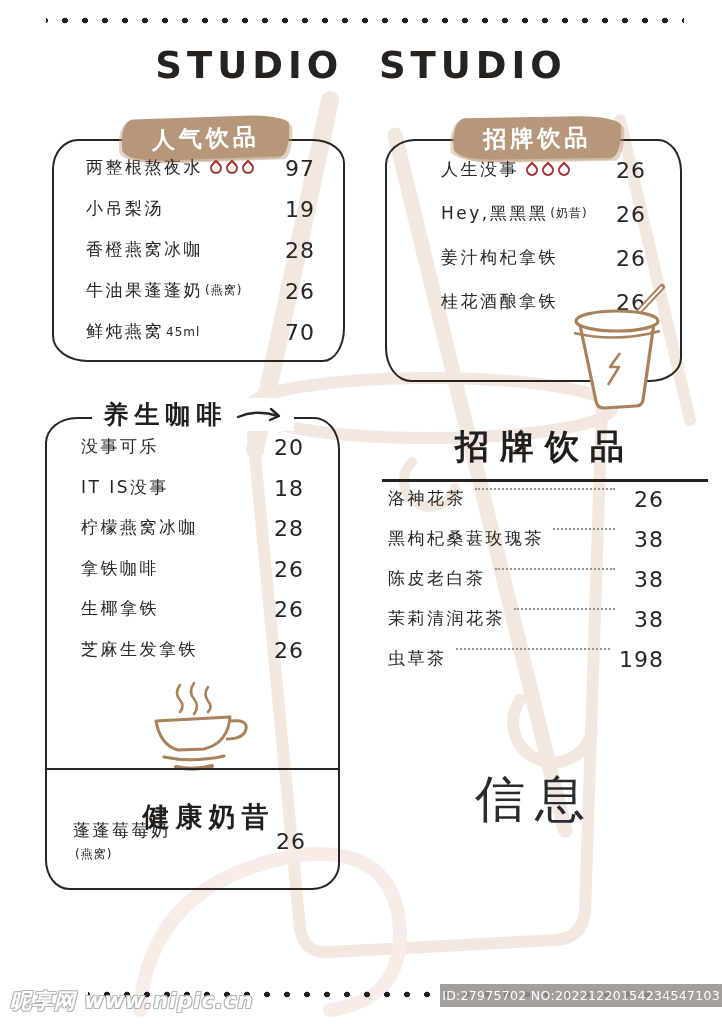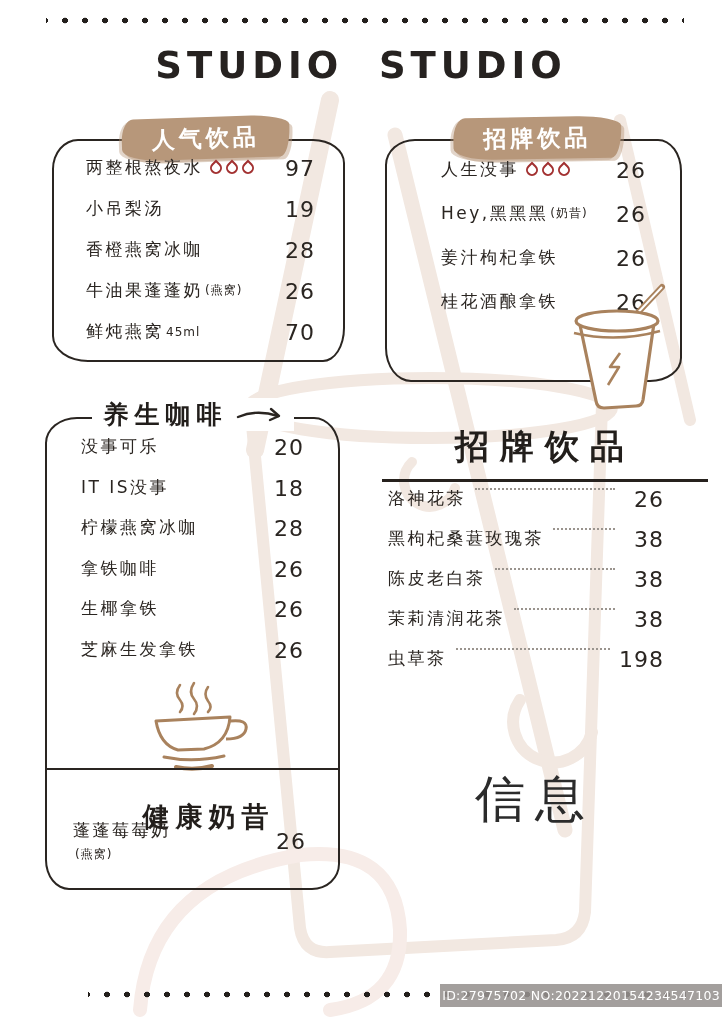--- a/index.html
+++ b/index.html
@@ -363,16 +363,17 @@
             <span>虫草茶</span>
           </span>
           <span class="leader"></span>
           <span class="price">198</span>
         </div>
       </div>
 
     <h2 class="info-title">信息</h2>
 
     <div class="dots bottom-dots"></div>
+    <div class="nipic">昵享网 www.nipic.cn</div>
     <div class="idbox">ID:27975702 NO:20221220154234547103</div>
 
   </div>
 </div>
 
 </body></html>

